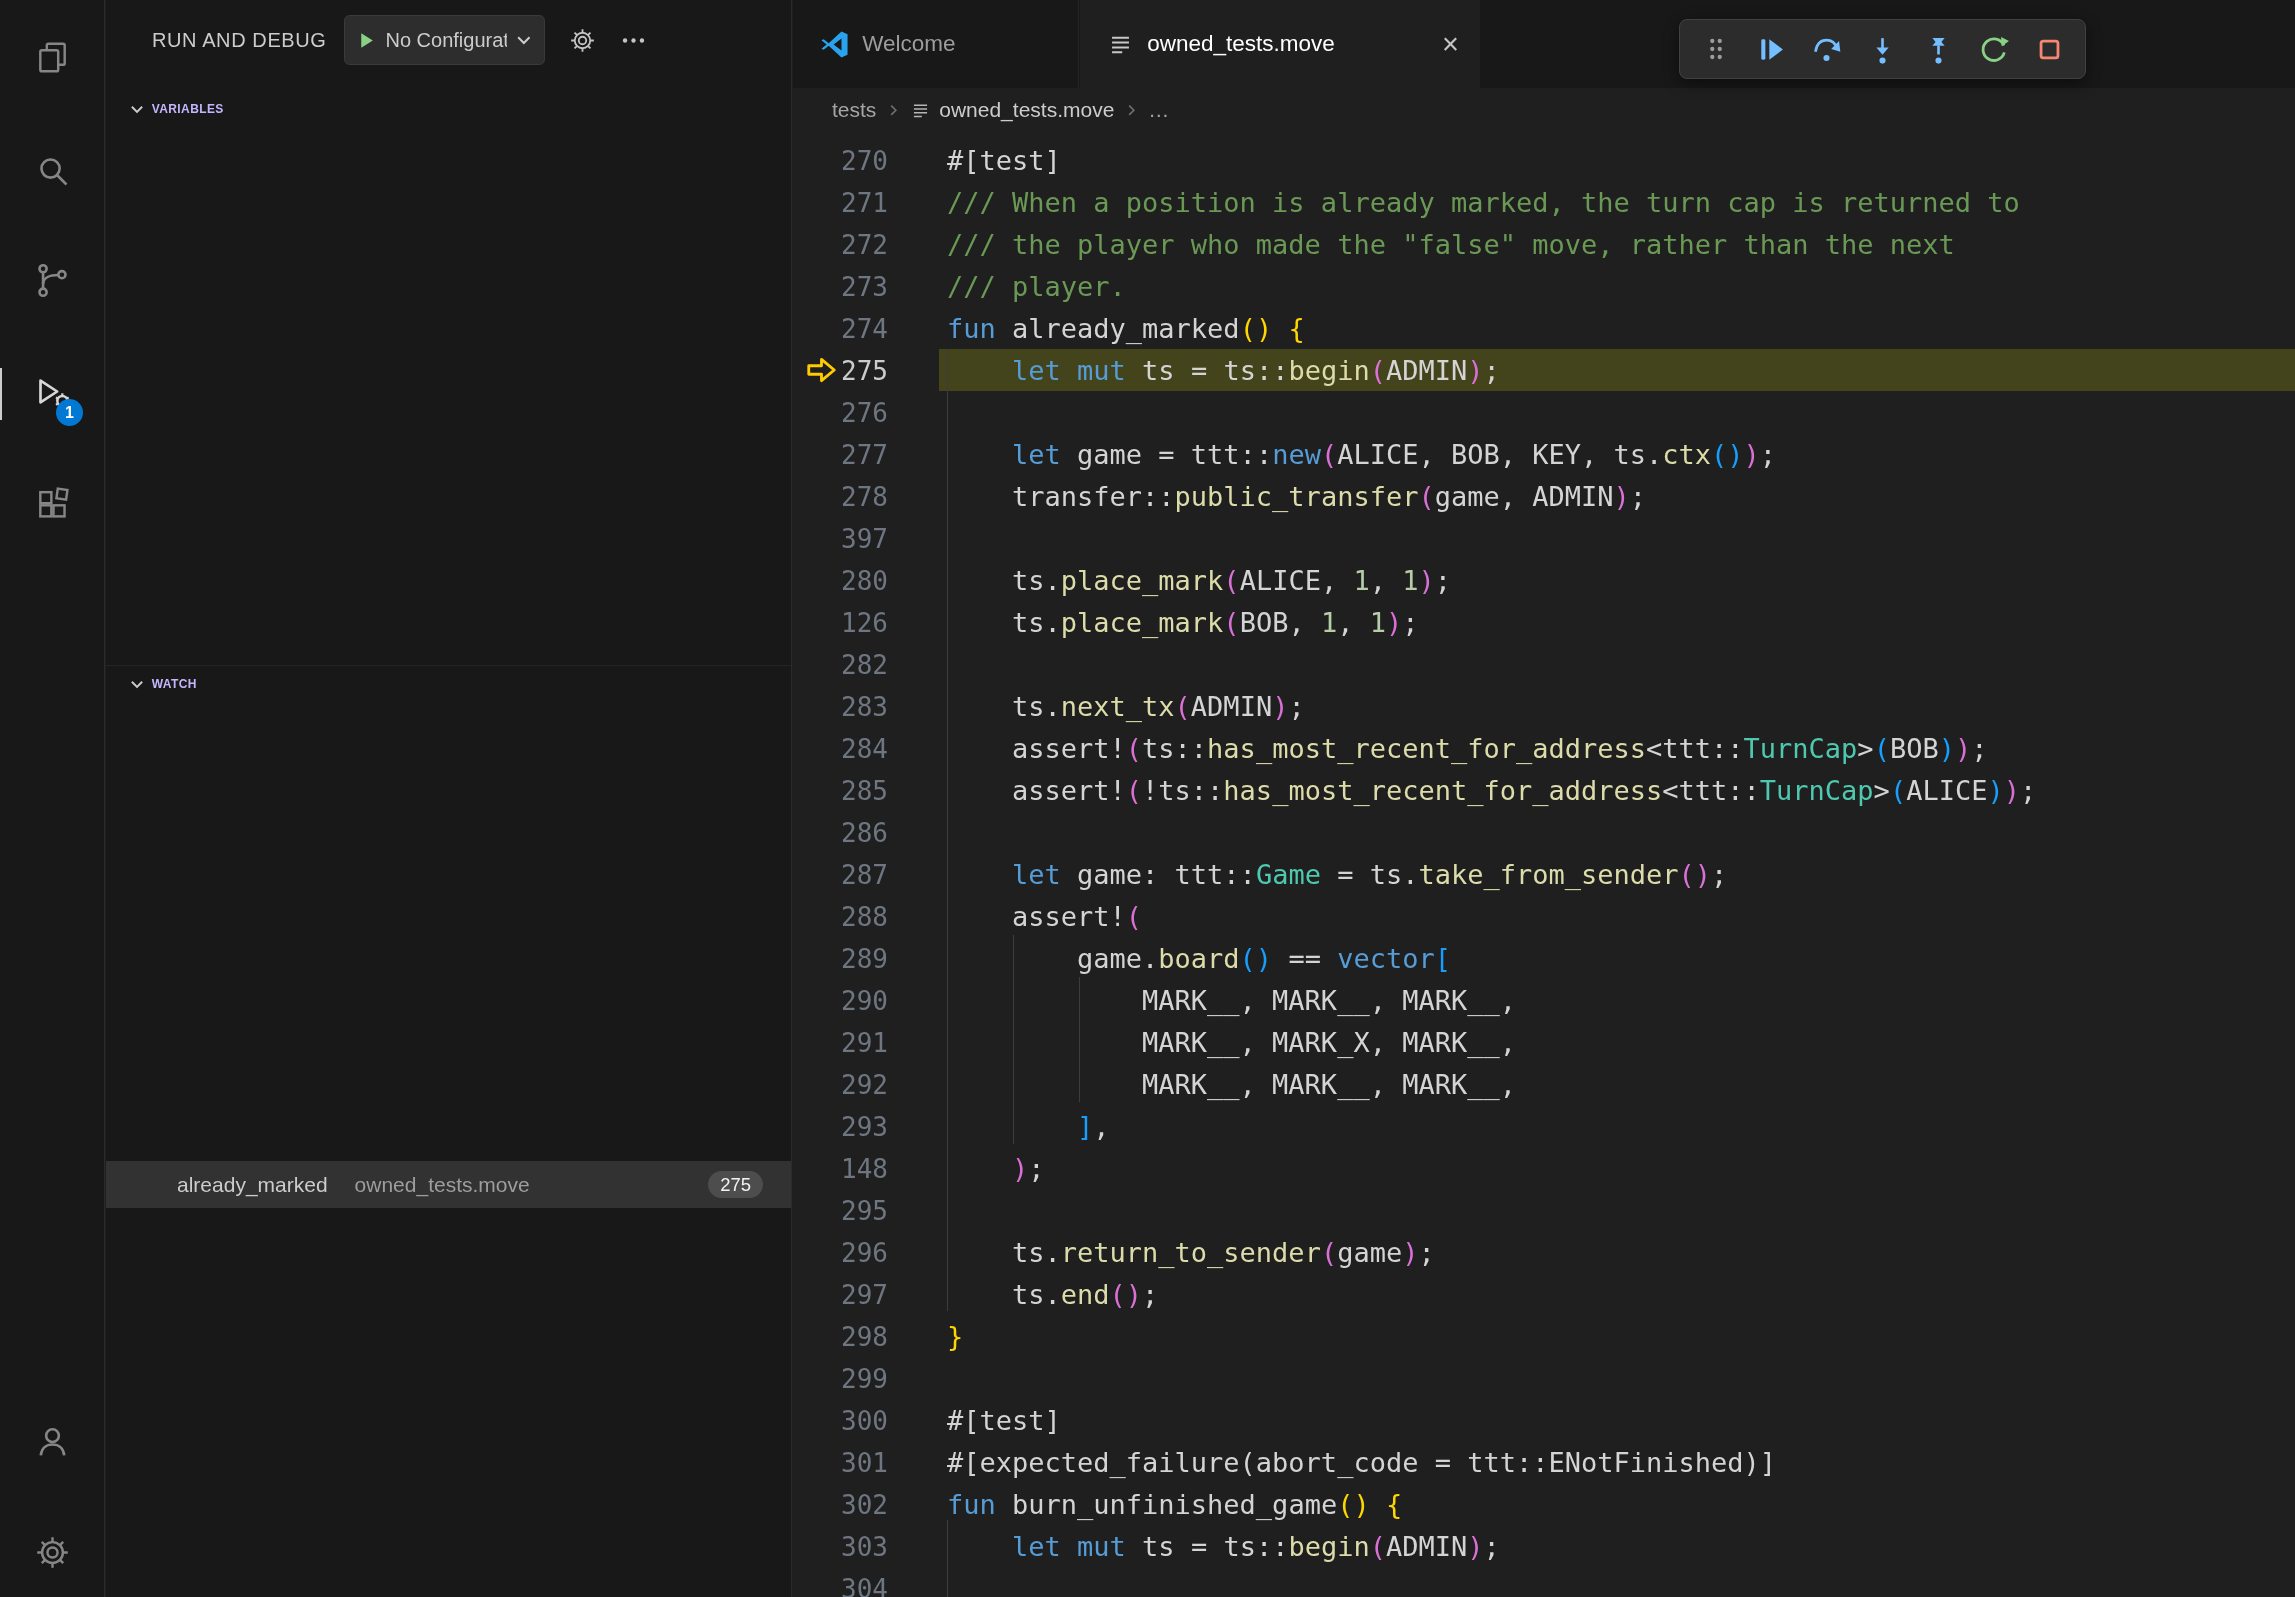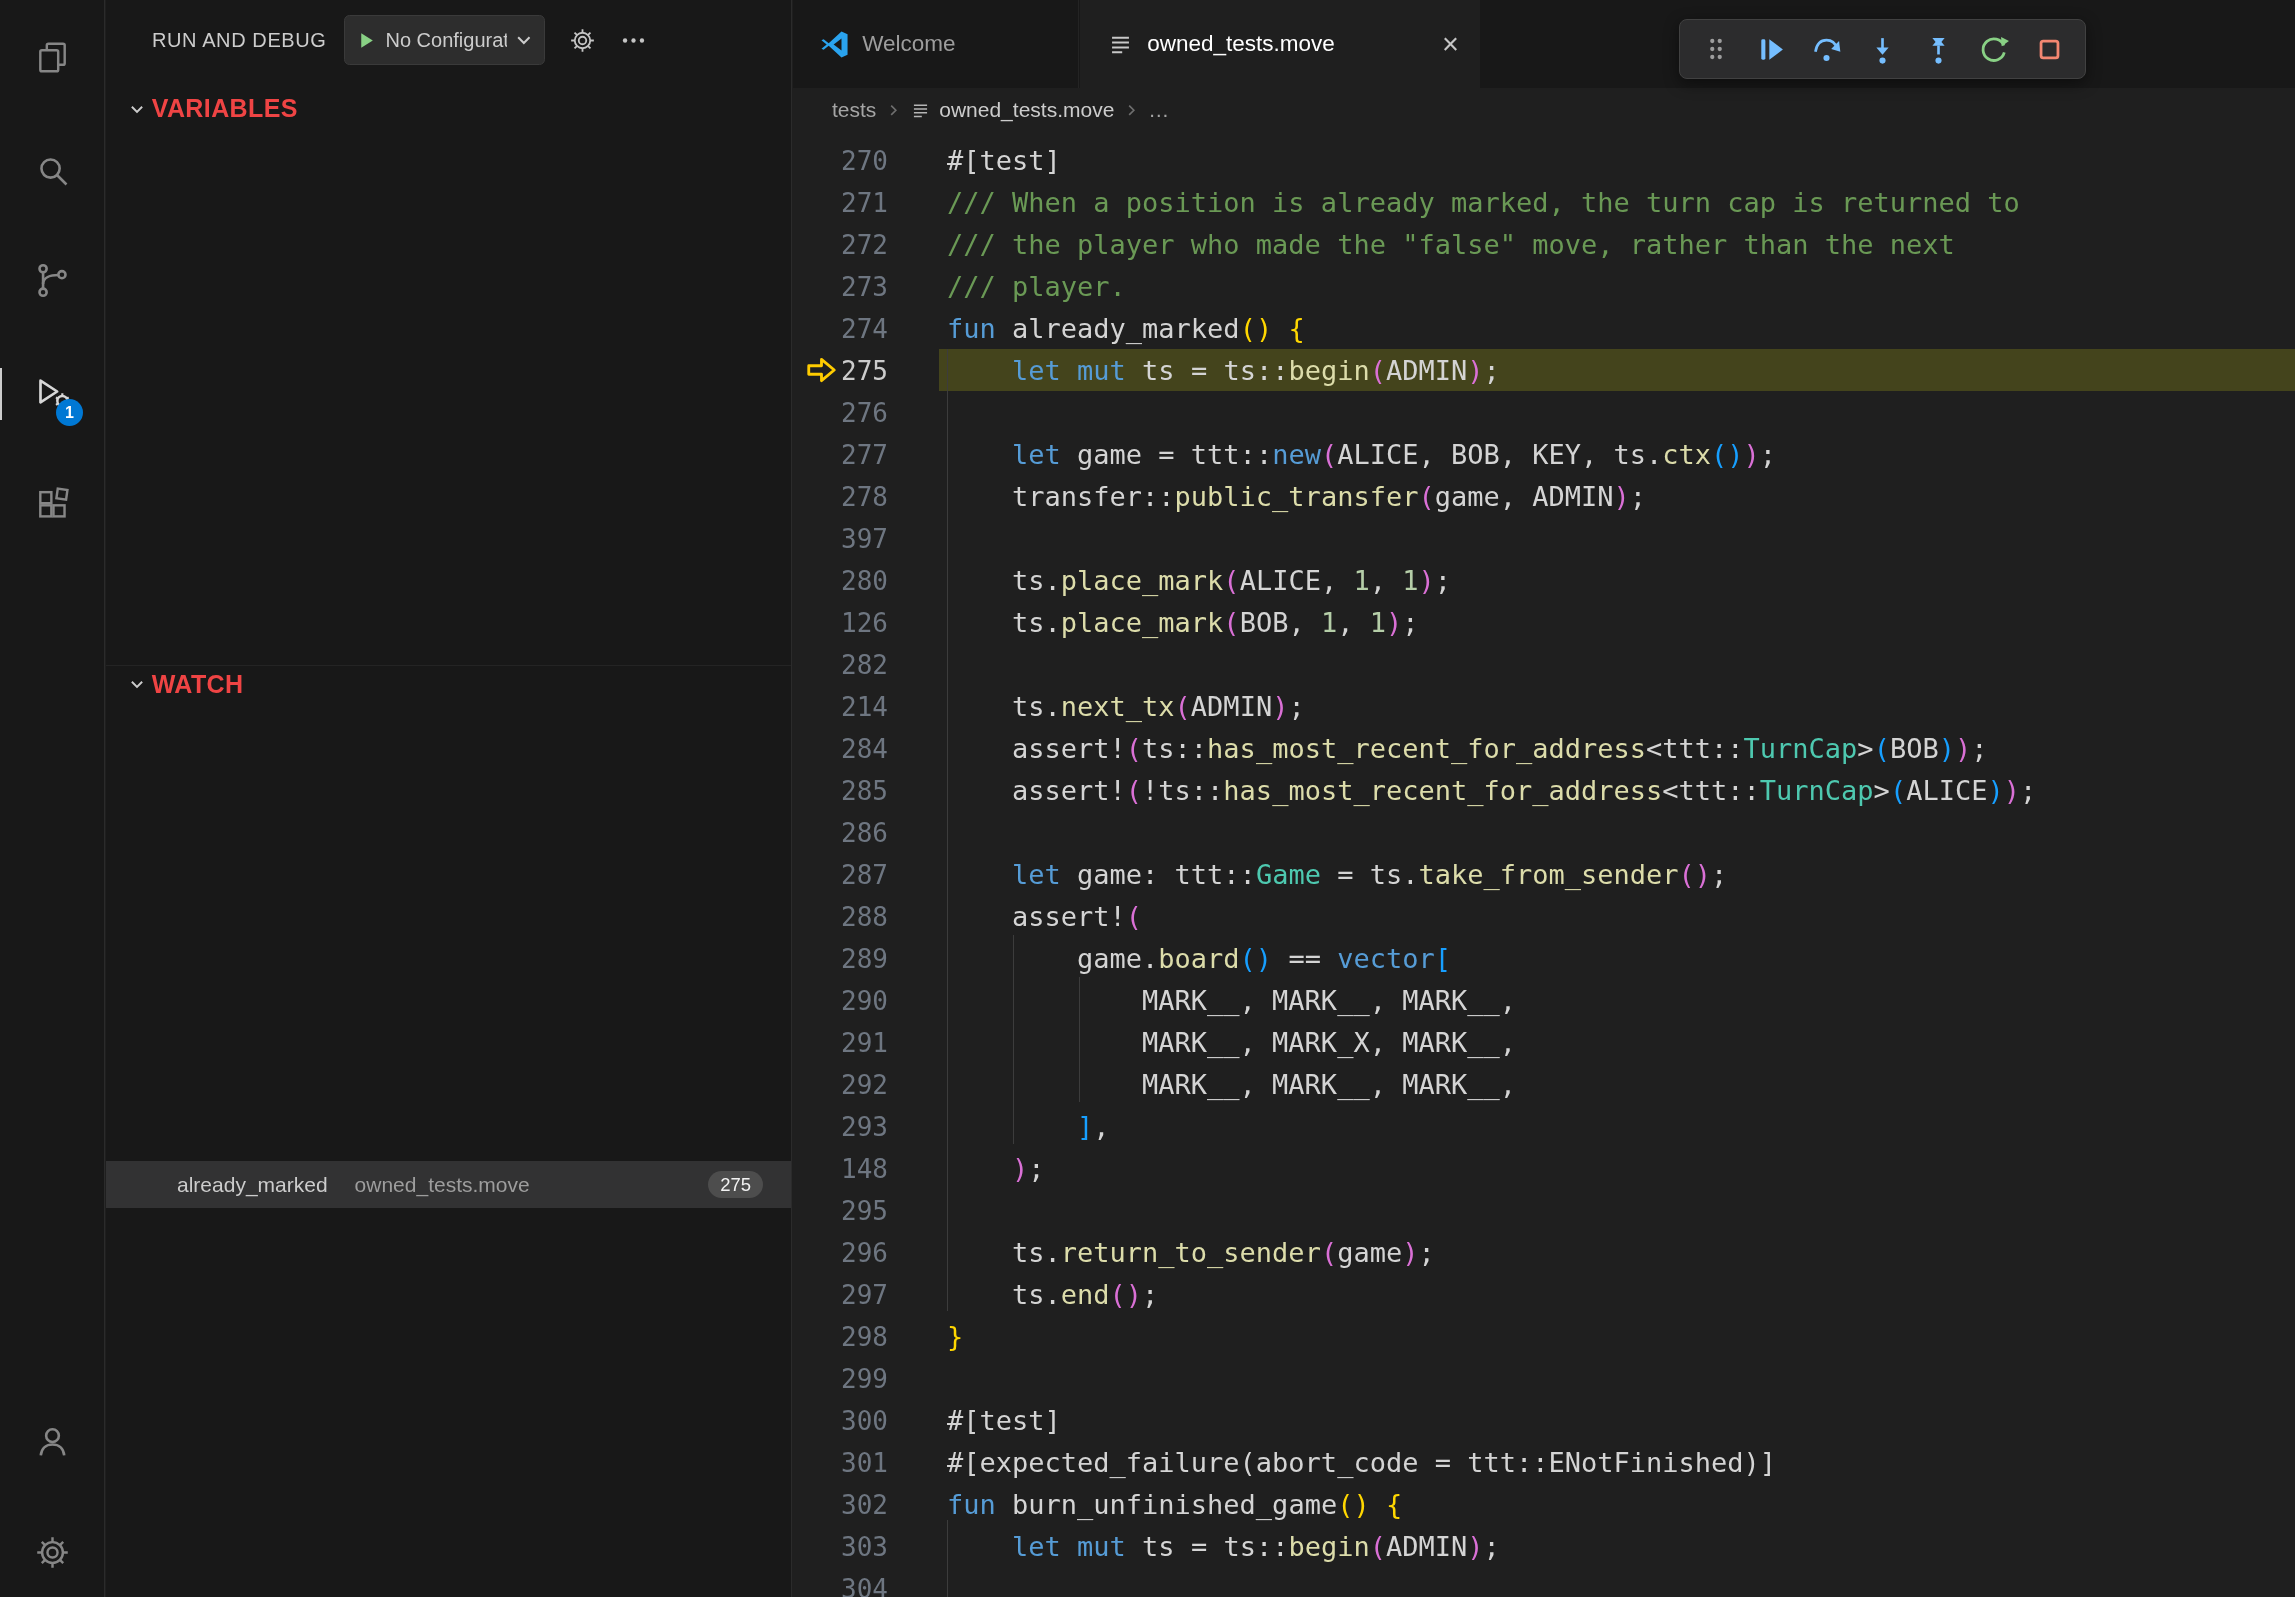--- a/index.html
+++ b/index.html
@@ -16,21 +16,21 @@
   
   #sidebar{position:absolute;left:106px;top:0;width:686px;height:100%;background:#181818;border-right:0.8px solid #2b2b2b;}
   .sb-header{position:absolute;top:0;left:0;right:0;height:80px;display:flex;align-items:center;padding-left:46px;}
   .sb-title{font-size:20px;letter-spacing:0.6px;color:#cccccc;white-space:nowrap;}
   .cfg-btn{display:flex;align-items:center;height:50px;background:#2d2d2d;border:0.8px solid #3a3a3a;border-radius:5.6px;
            margin-left:17.7px;padding:0 11.3px;cursor:pointer;}
   .cfg-label{font-size:20px;color:#cccccc;white-space:nowrap;overflow:hidden;max-width:122px;margin:0 8px 0 8px;}
   .hdr-icon{margin-left:22.5px;display:flex;align-items:center;}
 
   .sec-hdr{position:absolute;left:0;right:0;height:37px;display:flex;align-items:center;padding-left:22.5px;border-top:0.8px solid #242424;}
-  .sec-title{font-size:25px;font-weight:700;letter-spacing:0.4px;color:#ef4444;margin-left:7.2px;}
+  .sec-title{font-size:12px;font-weight:700;letter-spacing:0.4px;color:#c4b5fd;margin-left:7.2px;}
   .sec-status{margin-left:auto;margin-right:28px;font-size:18.5px;font-weight:600;color:#cccccc;}
   .tree-row{position:absolute;left:0;right:0;height:42px;display:flex;align-items:center;padding-left:40px;}
   .tree-label{font-size:21px;font-weight:600;color:#cccccc;margin-left:8px;}
   .stack-row{position:absolute;left:0;right:0;height:47px;display:flex;align-items:center;padding-left:71px;background:#323233;cursor:pointer;}
   .stack-name{font-size:21px;color:#cccccc;white-space:nowrap;}
   .stack-file{font-size:21px;color:#9d9d9d;margin-left:27px;white-space:nowrap;}
   .stack-badge{margin-left:auto;margin-right:28px;background:#4d4d4d;color:#f2f2f2;font-size:18.5px;
                padding:2.4px 12px;border-radius:16px;}
 
   
@@ -273,21 +273,21 @@
         <div class="ln">273</div>
         <div class="ln">274</div>
         <div class="ln cur">275</div>
         <div class="ln">276</div>
         <div class="ln">277</div>
         <div class="ln">278</div>
         <div class="ln">397</div>
         <div class="ln">280</div>
         <div class="ln">126</div>
         <div class="ln">282</div>
-        <div class="ln">214</div>
+        <div class="ln">283</div>
         <div class="ln">284</div>
         <div class="ln">285</div>
         <div class="ln">286</div>
         <div class="ln">287</div>
         <div class="ln">288</div>
         <div class="ln">289</div>
         <div class="ln">290</div>
         <div class="ln">291</div>
         <div class="ln">292</div>
         <div class="ln">293</div>

